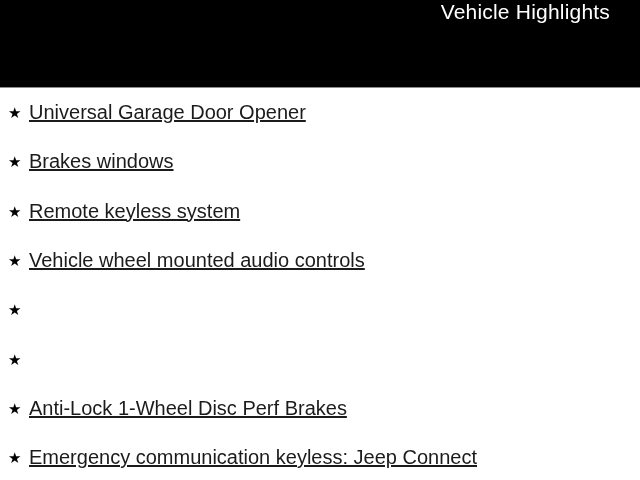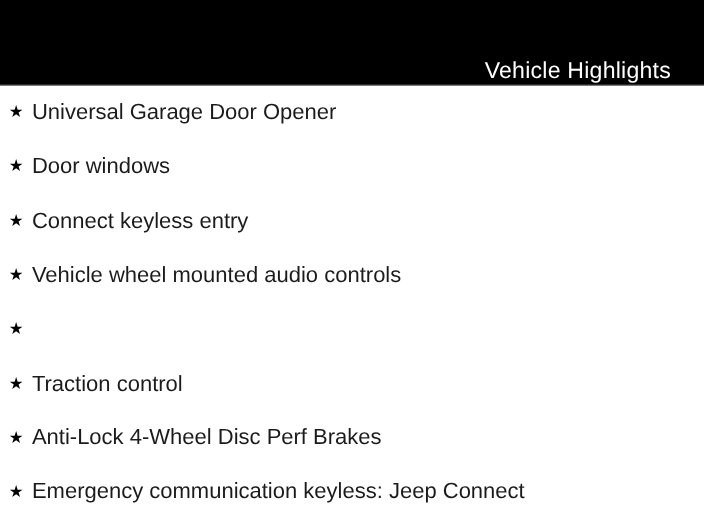--- a/index.html
+++ b/index.html
@@ -12,25 +12,25 @@
   * { box-sizing: border-box; }
   html, body { margin: 0; padding: 0; }
   body {
     width: 640px;
     height: 480px;
     background: var(--page-bg);
     font-family: "Liberation Sans", sans-serif;
     overflow: hidden;
   }
   .header {
-    height: 78px;
+    height: 88px;
     background: var(--header-bg);
     border-bottom: 1px solid var(--divider);
     display: flex;
-    align-items: flex-end;
+    align-items: flex-start;
     justify-content: flex-end;
     padding-right: 30px;
   }
   .header-title {
     color: var(--header-text);
     font-size: 21px;
     letter-spacing: 0.2px;
   }
   .highlights-list {
     list-style: none;
@@ -49,61 +49,61 @@
     display: inline-block;
     width: 21px;
     font-size: 15px;
     line-height: 1;
     color: #000000;
     flex: 0 0 auto;
     transform: translateY(-0.5px);
   }
   .item-label {
     white-space: nowrap;
+    text-decoration: underline;
   }
 </style>
 </head>
 <body>
 
 <div class="header">
   <span class="header-title">Vehicle Highlights</span>
 </div>
 
 <ul class="highlights-list">
   <li class="highlight-item">
     <span class="star">★</span>
     <span class="item-label">Universal Garage Door Opener</span>
   </li>
 
   <li class="highlight-item">
     <span class="star">★</span>
-    <span class="item-label">Door windows</span>
+    <span class="item-label">Brakes windows</span>
   </li>
 
   <li class="highlight-item">
     <span class="star">★</span>
-    <span class="item-label">Connect keyless entry</span>
+    <span class="item-label">Remote keyless system</span>
   </li>
 
   <li class="highlight-item">
     <span class="star">★</span>
     <span class="item-label">Vehicle wheel mounted audio controls</span>
   </li>
 
   <li class="highlight-item">
     <span class="star">★</span>
   </li>
 
   <li class="highlight-item">
     <span class="star">★</span>
-    <span class="item-label">Traction control</span>
   </li>
 
   <li class="highlight-item">
     <span class="star">★</span>
-    <span class="item-label">Anti-Lock 4-Wheel Disc Perf Brakes</span>
+    <span class="item-label">Anti-Lock 1-Wheel Disc Perf Brakes</span>
   </li>
 
   <li class="highlight-item">
     <span class="star">★</span>
     <span class="item-label">Emergency communication keyless: Jeep Connect</span>
   </li>
 </ul>
 
 </body></html>

